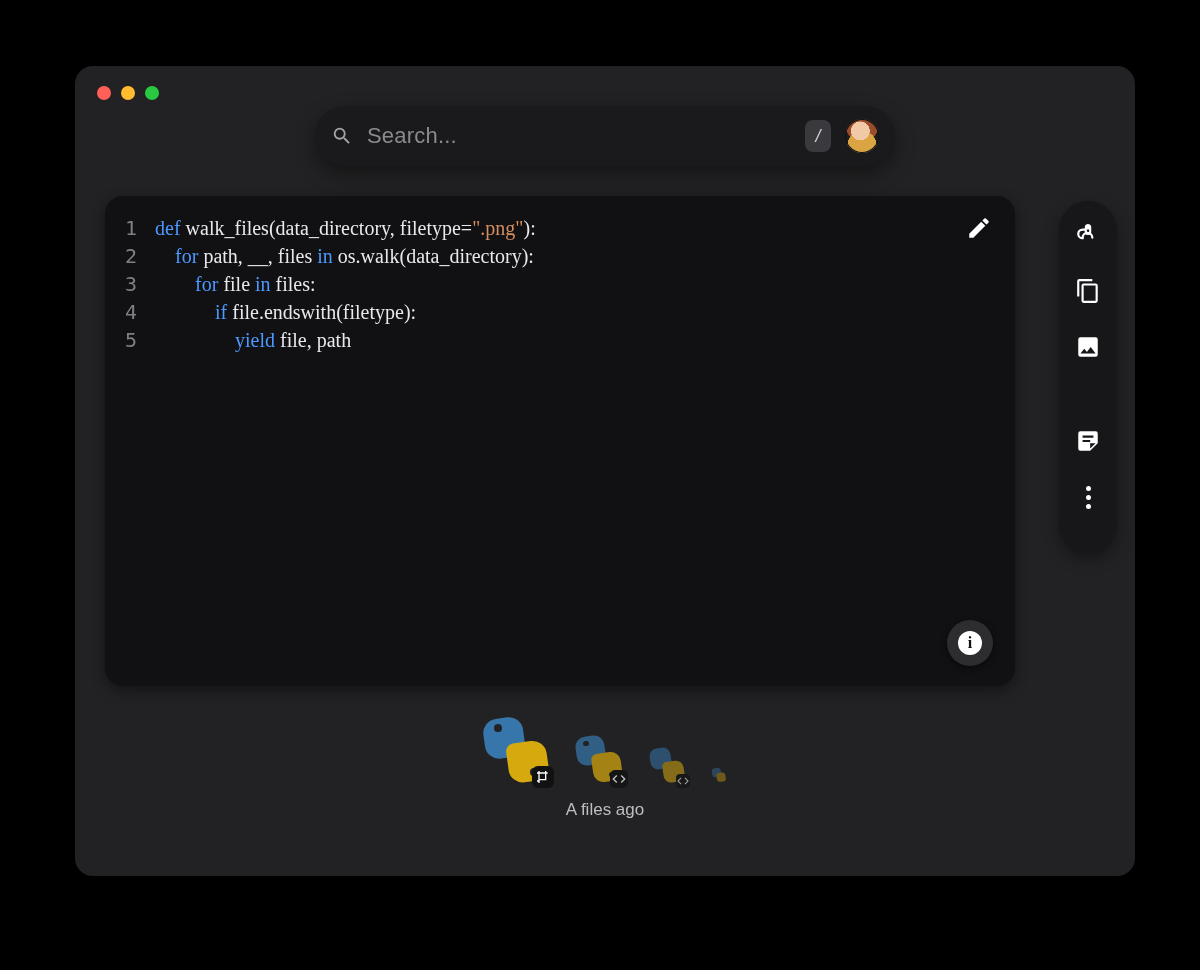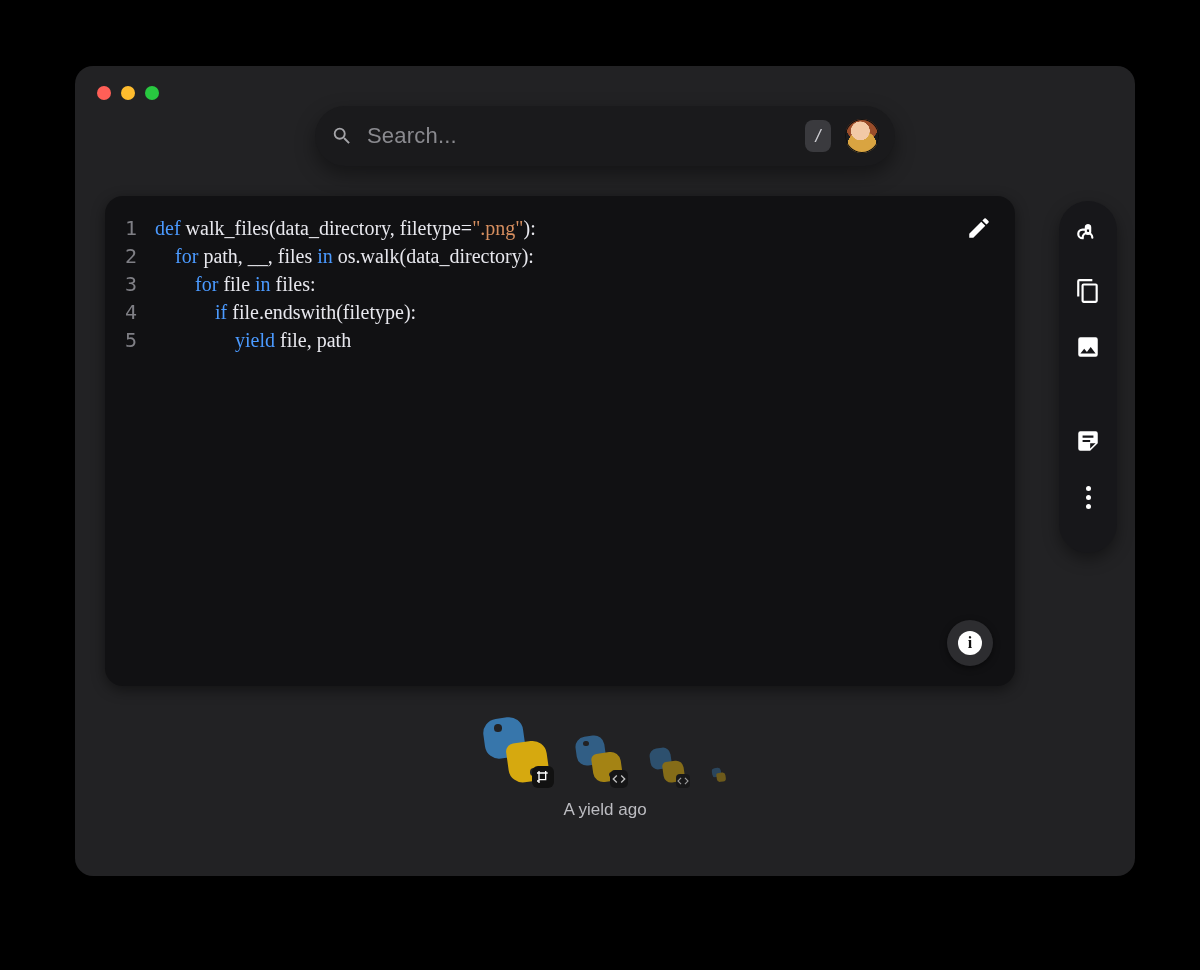--- a/index.html
+++ b/index.html
@@ -249,16 +249,16 @@
     </div>
     <div class="thumb t4">
       <div class="py">
           <div class="blue"></div>
           <div class="yellow"></div>
         </div>
     </div>
   </div>
 
   <div class="caption">
-    <p>A yield ago</p>
+    <p>A files ago</p>
   </div>
 
 </div>
 
 </body></html>

